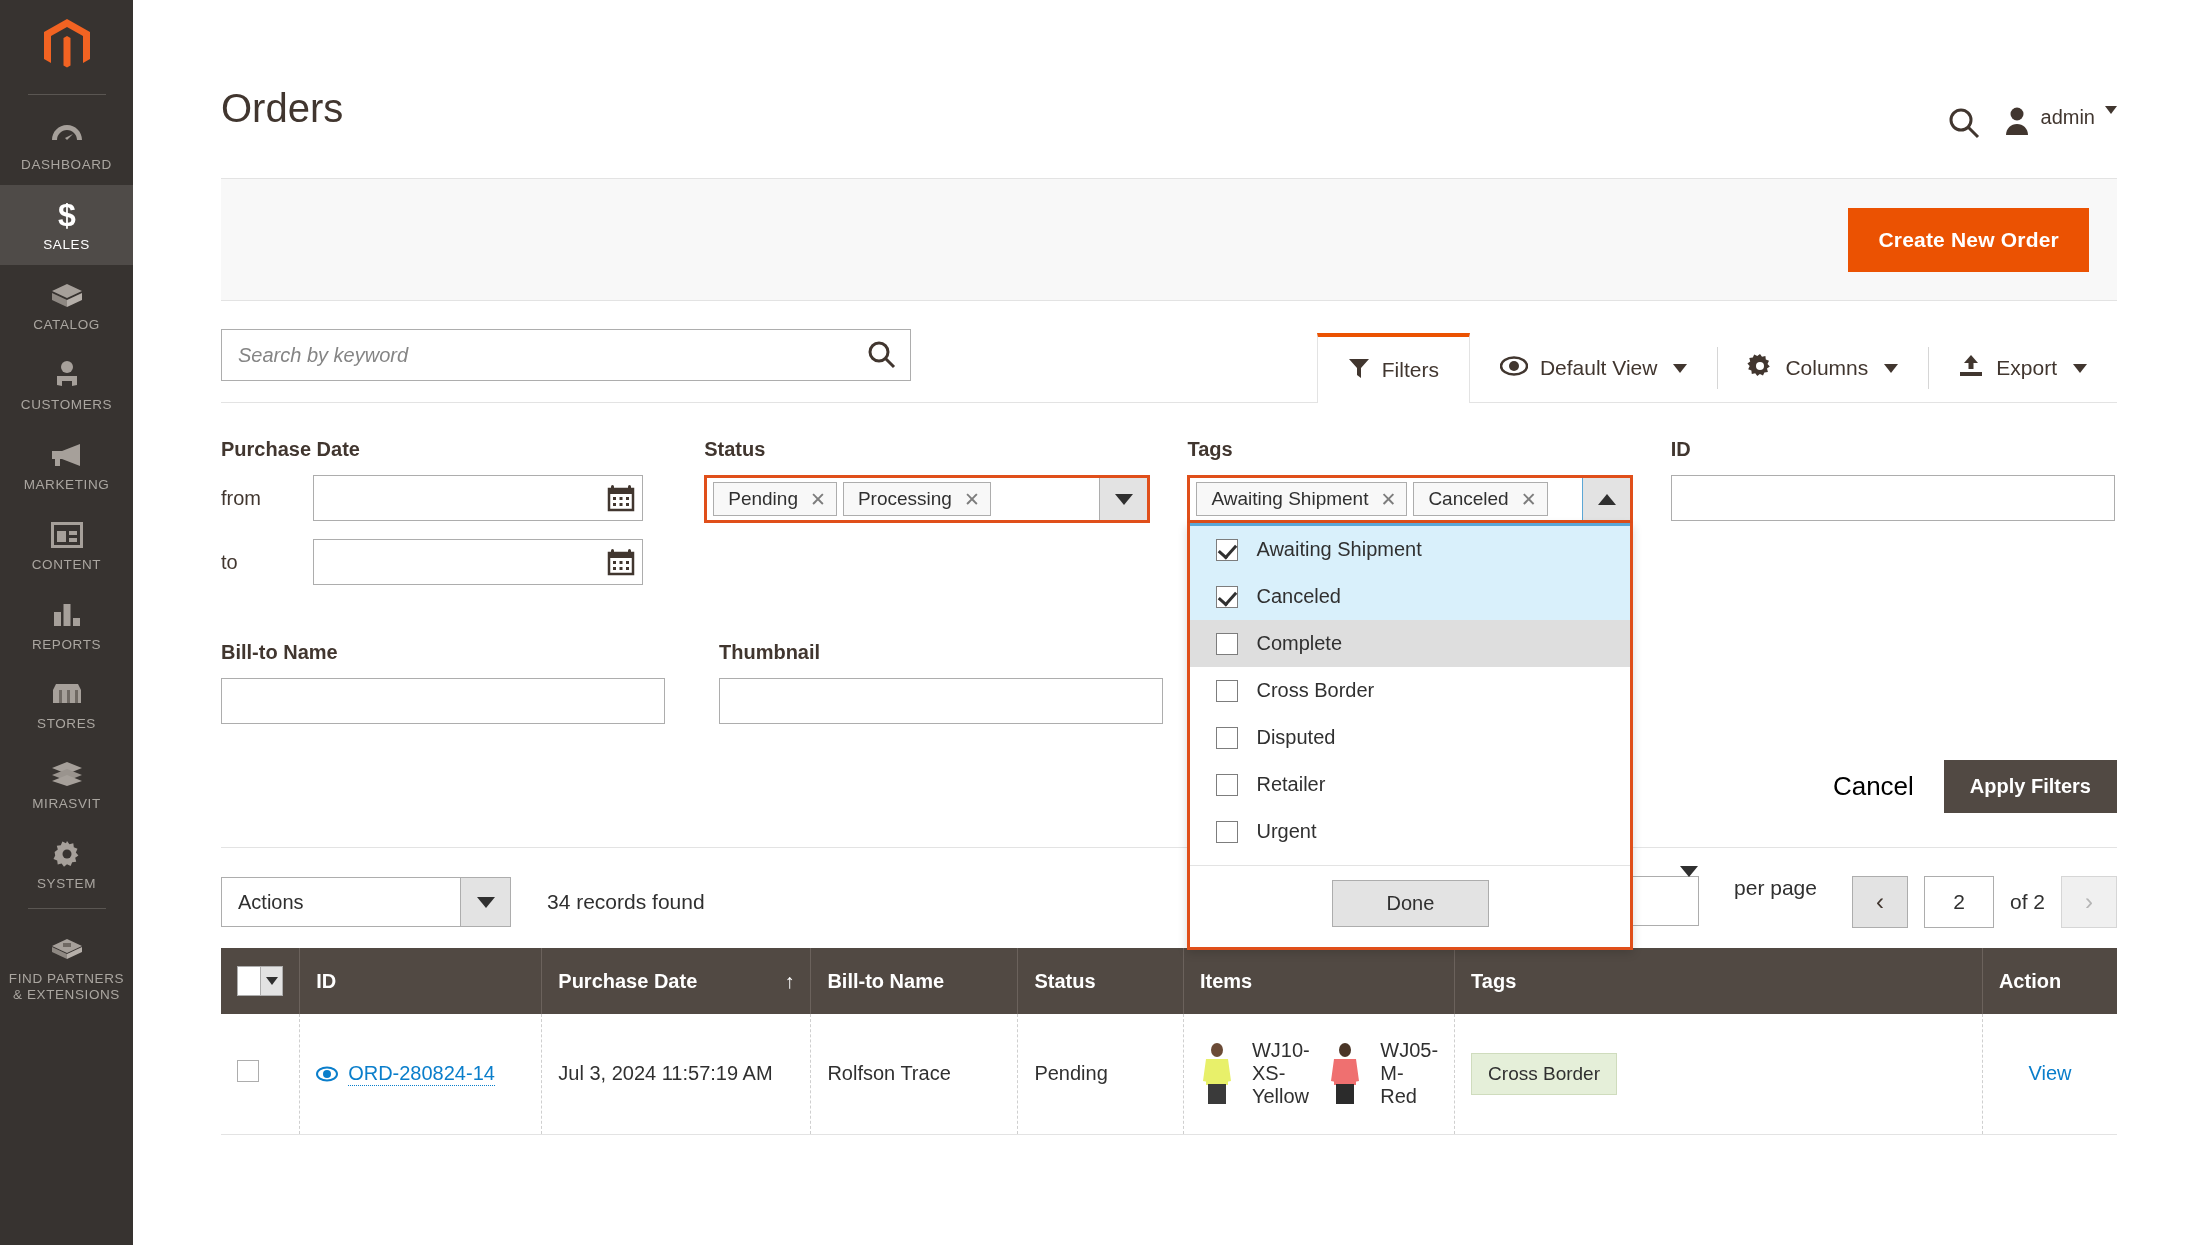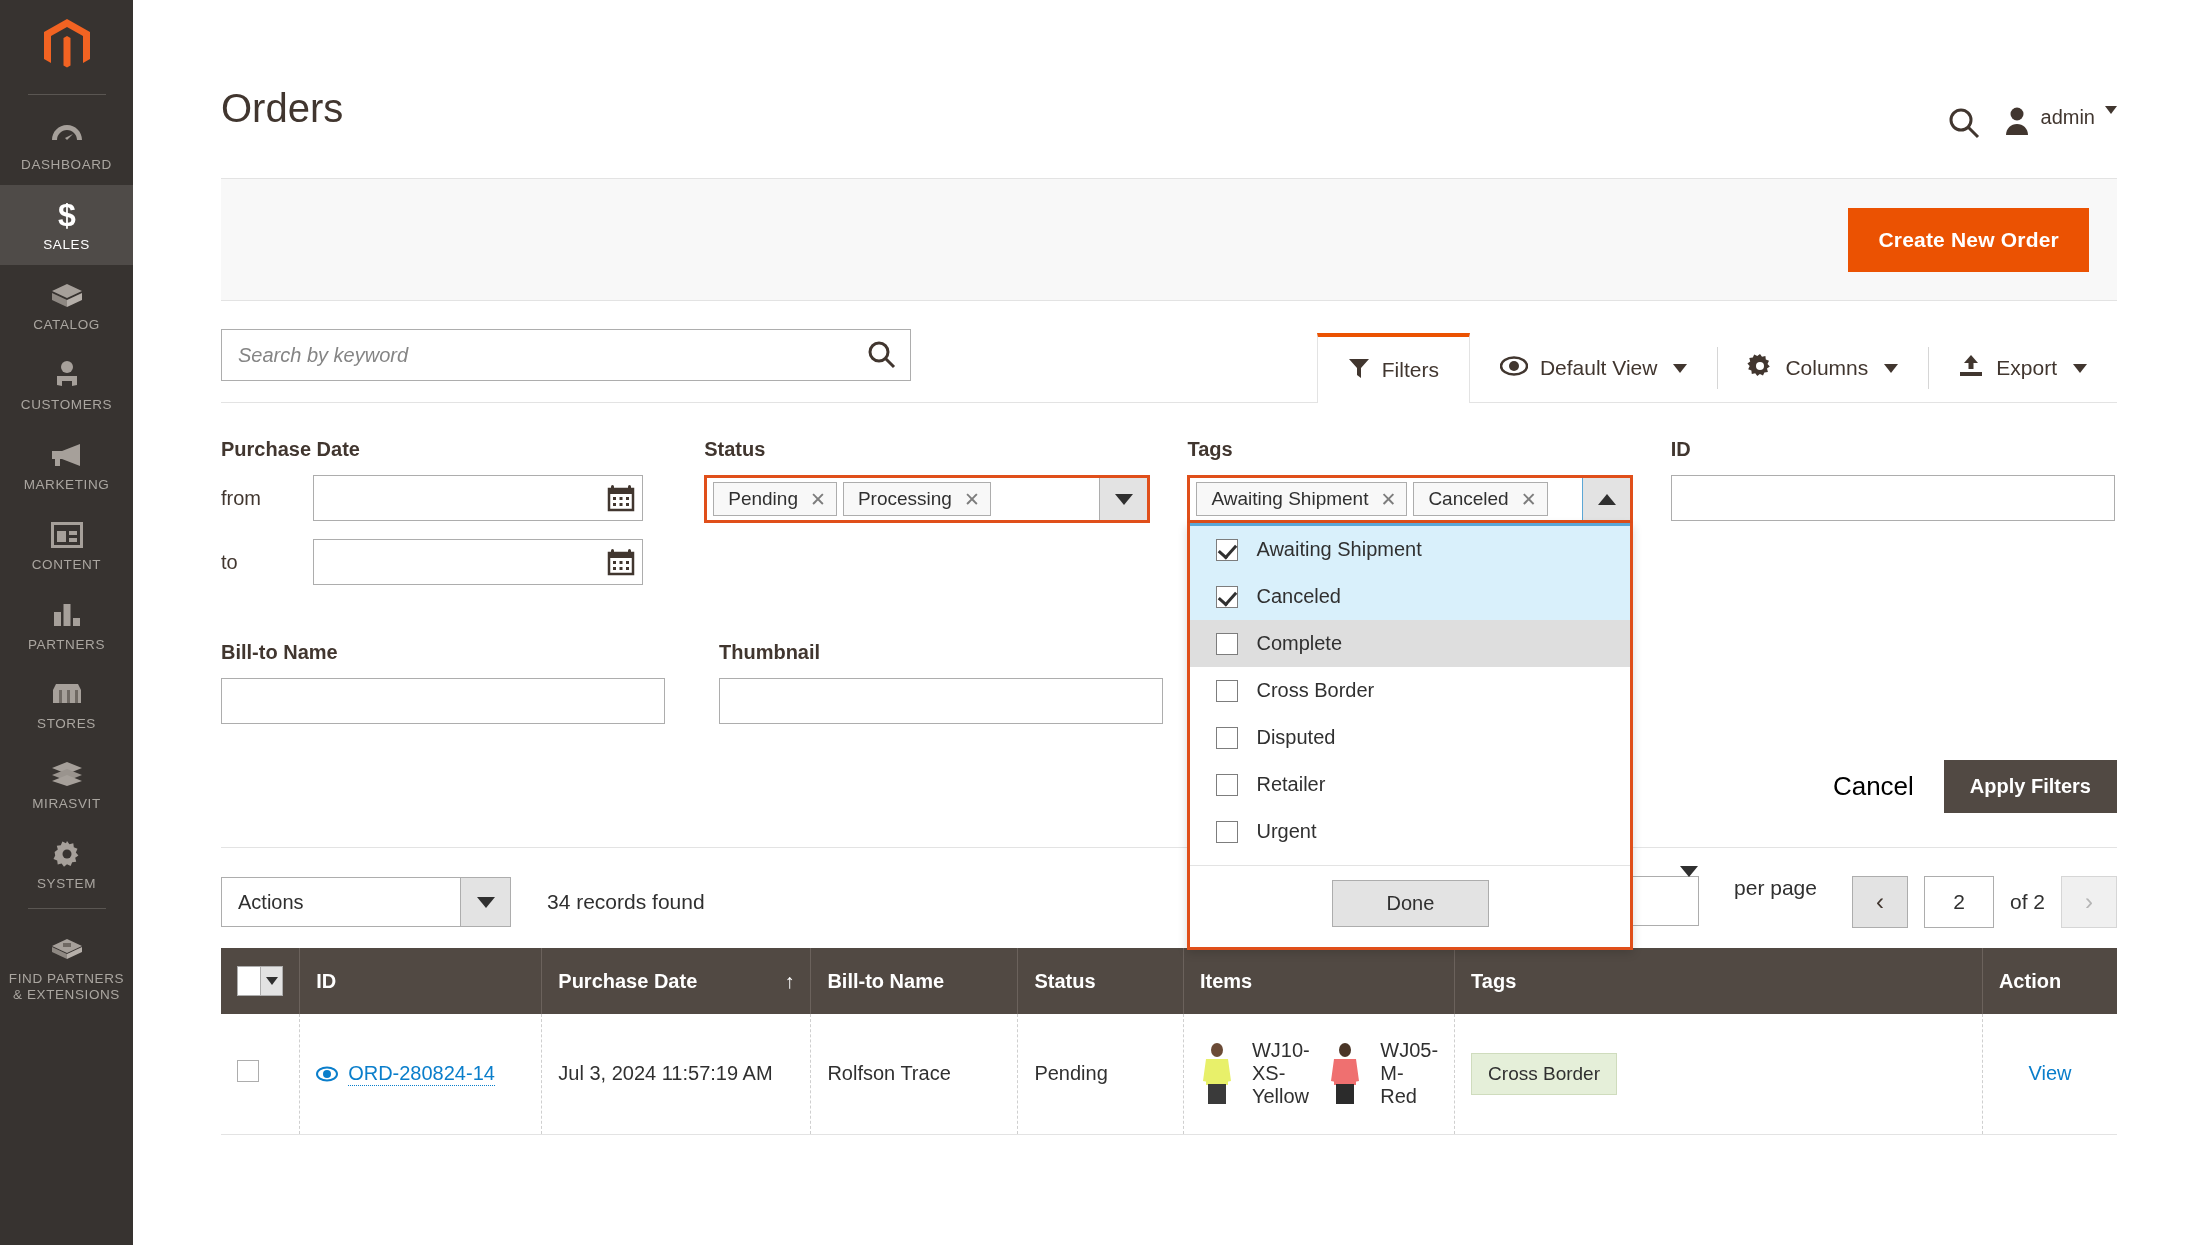--- a/index.html
+++ b/index.html
@@ -317,21 +317,21 @@
     </div>
 
     <div class="sb-item">
       <div class="sb-icon">
         <svg width="30" height="26" viewBox="0 0 30 26">
             <rect x="2" y="10" width="7" height="14" fill="#a6a09a"></rect>
             <rect x="11.5" y="2" width="7" height="22" fill="#a6a09a"></rect>
             <rect x="21" y="16" width="7" height="8" fill="#a6a09a"></rect>
           </svg>
       </div>
-      <div class="sb-label">PARTNERS</div>
+      <div class="sb-label">REPORTS</div>
     </div>
 
     <div class="sb-item">
       <div class="sb-icon">
         <svg width="32" height="22" viewBox="0 0 32 22">
             <path d="M2 7 L5 1 h22 l3 6 z" fill="#a6a09a"></path>
             <rect x="2" y="7" width="28" height="13" fill="#a6a09a"></rect>
             <rect x="8" y="7" width="3" height="13" fill="#6f6963"></rect>
             <rect x="16" y="7" width="3" height="13" fill="#6f6963"></rect>
             <rect x="24" y="7" width="3" height="13" fill="#6f6963"></rect>

